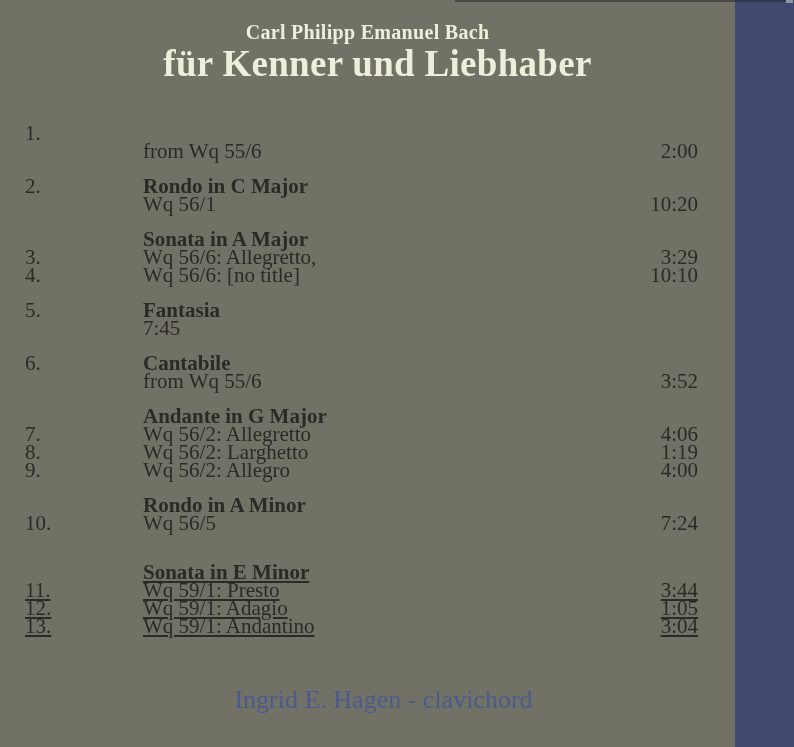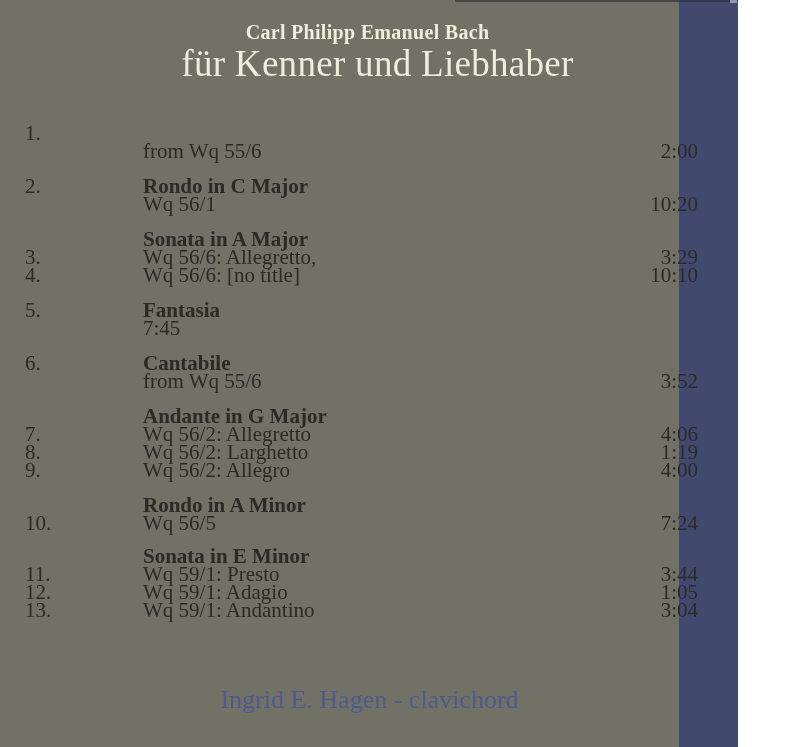--- a/index.html
+++ b/index.html
@@ -6,21 +6,21 @@
     --bg:#727165;
     --stripe:#414a6e;
     --title:#edeedb;
     --text:#2b2a26;
     --credit:#4c5a90;
   }
   html,body{margin:0;padding:0;}
   body{font-family:"Liberation Serif", serif;}
   #page{
     position:relative;
-    width:738px;height:747px;
+    width:794px;height:747px;
     background:var(--bg);
     overflow:hidden;
   }
   .stripe{
     position:absolute;top:0;right:0;
     width:59px;height:747px;
     background:var(--stripe);
   }
   .top-edge-line{
     position:absolute;top:0;left:455px;right:0;height:2px;
@@ -32,40 +32,40 @@
   }
   .header{
     position:absolute;top:20px;left:0;width:735px;
     text-align:center;color:var(--title);
   }
   .artist{
     font-size:20px;font-weight:bold;line-height:24px;
     letter-spacing:.3px;
   }
   .album-title{
-    font-size:37px;font-weight:normal;line-height:40px;
+    font-size:37px;font-weight:bold;line-height:40px;
     letter-spacing:.3px;
     margin-left:20px;
   }
   .list{
     position:absolute;top:124px;left:0;width:735px;
     padding:0 37px 0 25px;box-sizing:border-box;
     color:var(--text);
     font-size:21px;line-height:18px;
   }
   .block{margin-top:17px;}
   .block:first-child{margin-top:0;}
-  .block.extra-gap{margin-top:15px;}
+  .block.extra-gap{margin-top:31px;text-decoration:underline;}
   .row{display:flex;}
   .row .num{flex:0 0 118px;}
   .row .title{flex:1 1 auto;}
   .row .time{flex:0 0 auto;text-align:right;}
   .bold{font-weight:bold;}
   .credit{
-    position:absolute;top:685px;left:2px;width:735px;
+    position:absolute;top:685px;left:16px;width:735px;
     text-align:center;
     font-size:26px;line-height:30px;
     color:var(--credit);
   }
 </style>
 </head>
 <body>
 
 <div id="page">
   <div class="stripe"></div>

